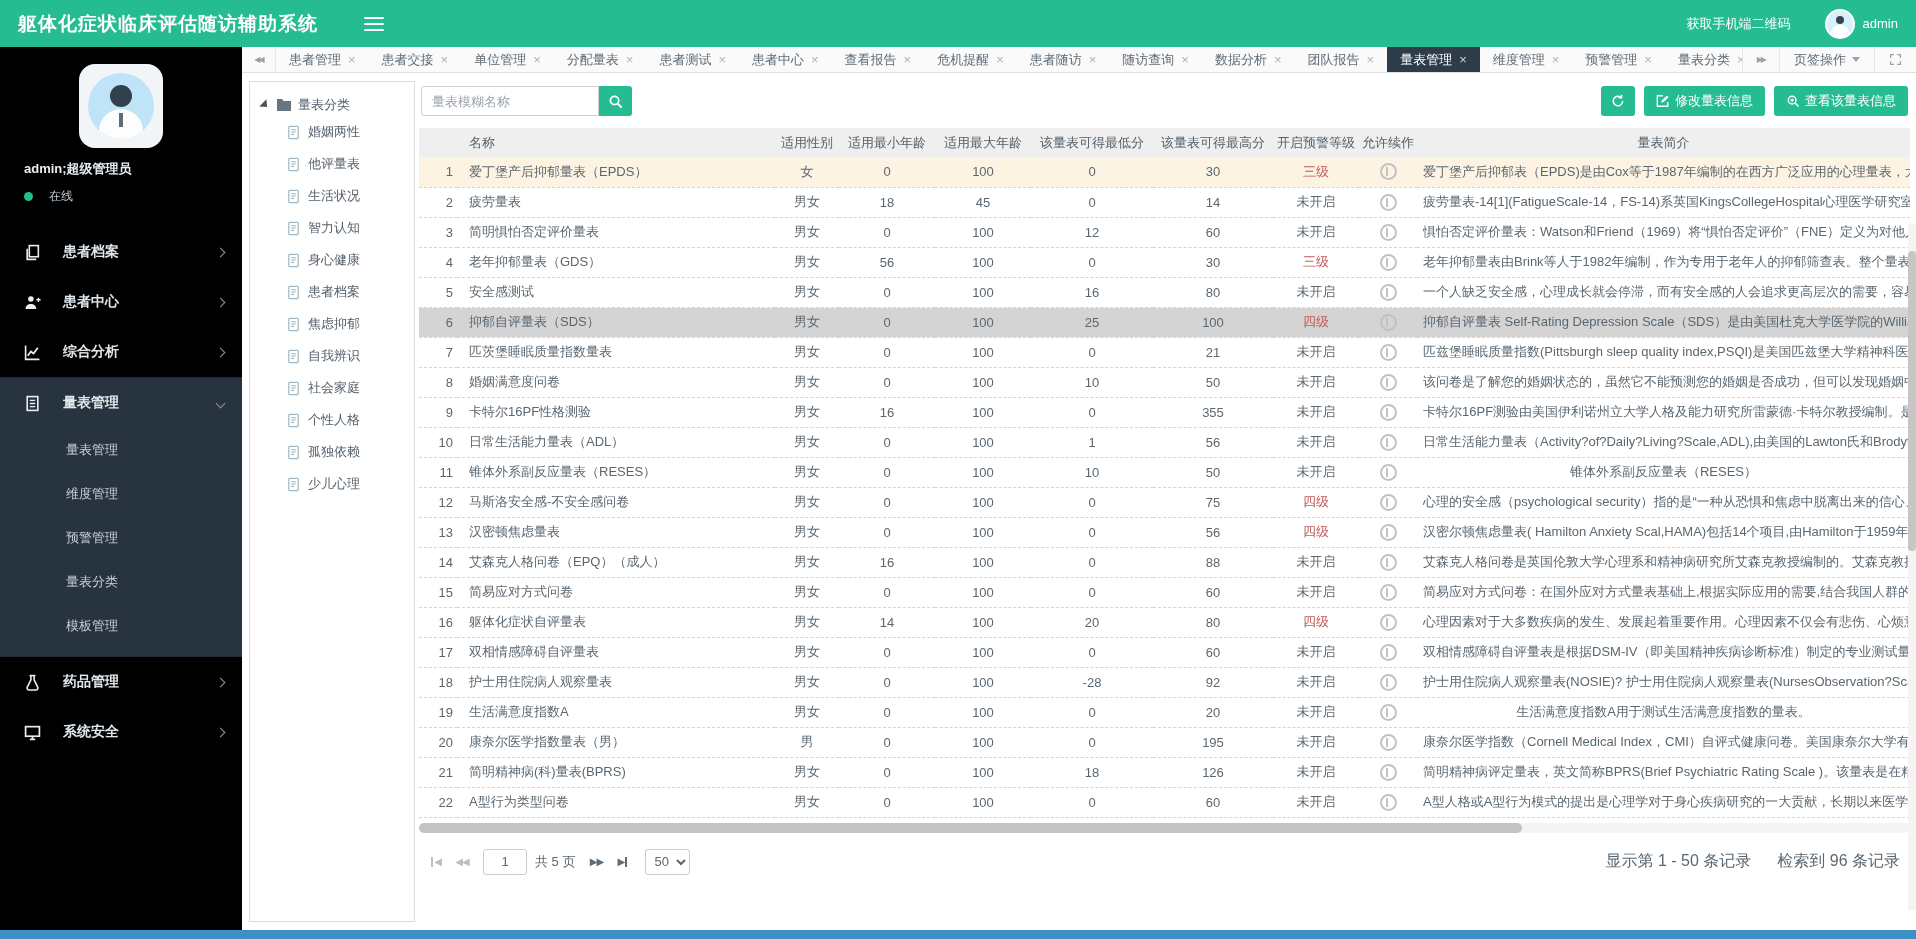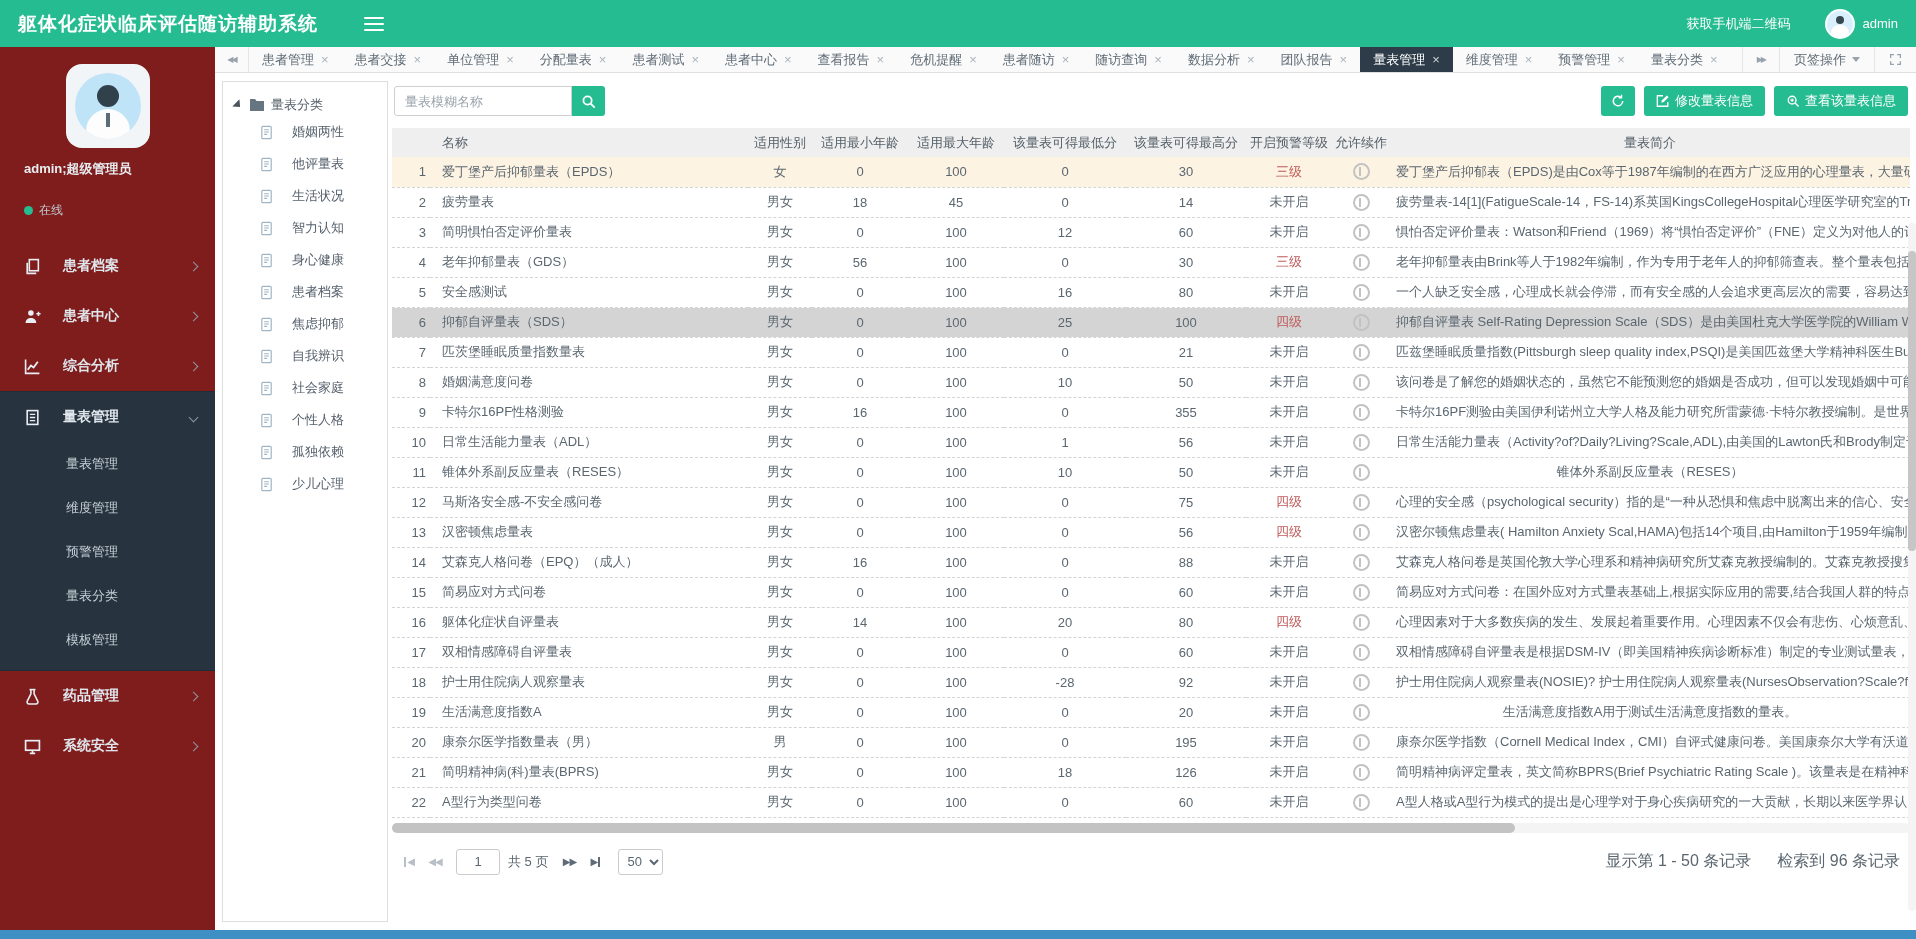--- a/index.html
+++ b/index.html
@@ -16,29 +16,29 @@
   .top-avatar { width:30px; height:30px; border-radius:50%; background:#d8effc; border:2px solid rgba(255,255,255,.9);
     position:relative; overflow:hidden; margin-right:8px; }
   .top-avatar .head { position:absolute; left:9px; top:5px; width:8px; height:8px; border-radius:50%; background:#37474f; }
   .top-avatar .body { position:absolute; left:4px; top:14px; width:18px; height:12px; border-radius:8px 8px 0 0; background:#fff; }
   .top-user { font-size:13px; }
 
   
   .layout { display:flex; height:883px; }
 
   
-  .sidebar { width:215px; background:#7f1d1d; flex:none; height:100%; overflow:hidden; }
+  .sidebar { width:242px; background:#000000; flex:none; height:100%; overflow:hidden; }
   .profile { text-align:center; padding:17px 0 6px; }
   .avatar-box { width:84px; height:84px; margin:0 auto; background:#f2f5f7; border-radius:16px; position:relative; }
   .avatar-circle { position:absolute; left:9px; top:9px; width:66px; height:66px; border-radius:50%; background:#bfe3f7; overflow:hidden; }
   .avatar-circle .head { position:absolute; left:22px; top:12px; width:22px; height:22px; border-radius:50%; background:#30414c; }
   .avatar-circle .coat { position:absolute; left:11px; top:36px; width:44px; height:30px; border-radius:22px 22px 0 0; background:#fdfdfd; }
   .avatar-circle .tie { position:absolute; left:31px; top:40px; width:4px; height:14px; background:#5d6d78; }
   .profile-name { color:#e8edf1; font-size:13px; font-weight:bold; margin-top:12px; text-align:left; padding-left:24px; }
-  .online-row { color:#c3ccd4; font-size:12px; text-align:left; padding-left:24px; margin-top:24px; display:flex; align-items:center; gap:6px; }
+  .online-row { color:#c3ccd4; font-size:12px; text-align:left; padding-left:24px; margin-top:10px; display:flex; align-items:center; gap:16px; }
   .online-dot { width:9px; height:9px; border-radius:50%; background:#26bc91; display:inline-block; }
   .nav { margin-top:16px; }
   .nav-item { display:flex; align-items:center; height:50px; padding:0 18px 0 24px; color:#dfe6ec; cursor:pointer; }
   .nav-item .nav-icon { width:17px; height:17px; margin-right:22px; color:#e8eef3; flex:none; }
   .nav-item .nav-icon svg { width:100%; height:100%; }
   .nav-item .nav-label { flex:1; font-size:14px; font-weight:bold; }
   .chev { width:7px; height:7px; border-right:1.6px solid #8d98a3; border-bottom:1.6px solid #8d98a3;
     transform:rotate(-45deg); flex:none; }
   .chev.down { transform:rotate(45deg); }
   .nav-group.open { background:#27333e; border-top:1px solid #222c36; border-bottom:1px solid #222c36; padding-bottom:8px; }
@@ -67,21 +67,21 @@
   
   .content-body { flex:1; display:flex; min-height:0; }
 
   
   .tree-panel { width:166px; flex:none; border:1px solid #ddd; margin:8px 0 8px 7px; background:#fff; padding:14px 0 0 10px; overflow:hidden; }
   .tree-root { display:flex; align-items:center; gap:6px; font-size:13px; color:#55606b; cursor:pointer; }
   .tri-open { width:0; height:0; border-left:5px solid transparent; border-right:5px solid transparent;
     border-top:6px solid #4a545e; transform:rotate(-45deg); }
   .tree-root .folder { width:16px; height:14px; }
   .tree-items { margin-top:2px; }
-  .tree-item { display:flex; align-items:center; gap:18px; padding:7px 0 7px 26px; cursor:pointer; color:#55606b; font-size:13px; }
+  .tree-item { display:flex; align-items:center; gap:7px; padding:7px 0 7px 26px; cursor:pointer; color:#55606b; font-size:13px; }
   .tree-item .ticon { width:15px; height:15px; flex:none; }
 
   
   .main { flex:1; min-width:0; display:flex; flex-direction:column; padding:0 6px 0 4px; position:relative; }
   .toolbar { display:flex; align-items:center; padding:13px 2px 12px 2px; flex:none; }
   .search-input { width:178px; height:30px; border:1px solid #cfcfcf; border-radius:3px 0 0 3px; padding:0 10px;
     font-size:13px; color:#5b6770; outline:none; }
   .search-input::placeholder { color:#9aa3ac; }
   .search-btn { width:33px; height:30px; background:#26bc91; border:none; border-radius:0 3px 3px 0; color:#fff;
     display:flex; align-items:center; justify-content:center; cursor:pointer; }

